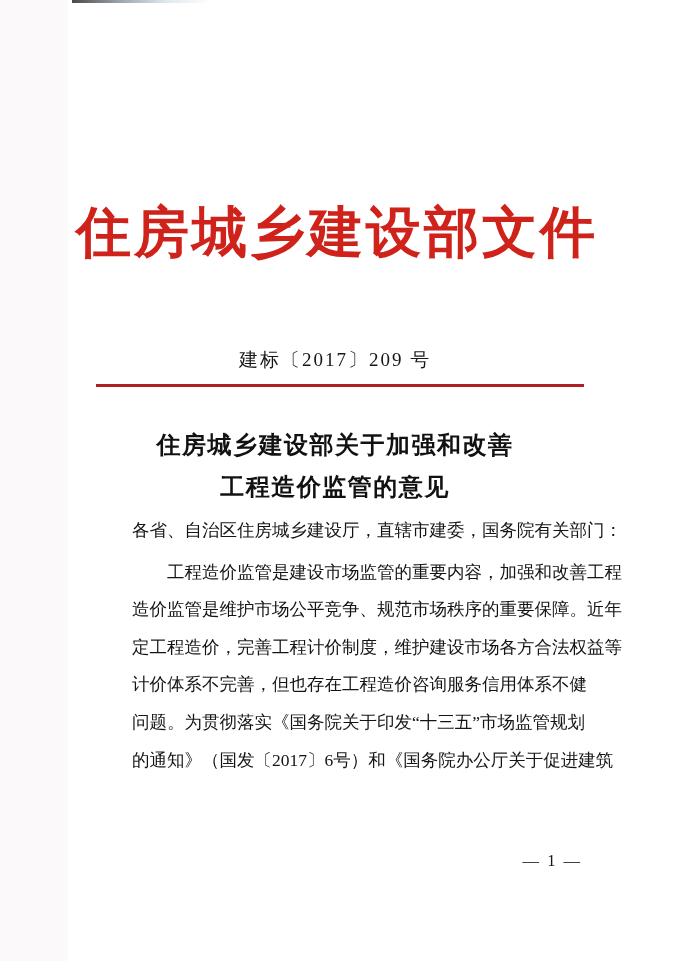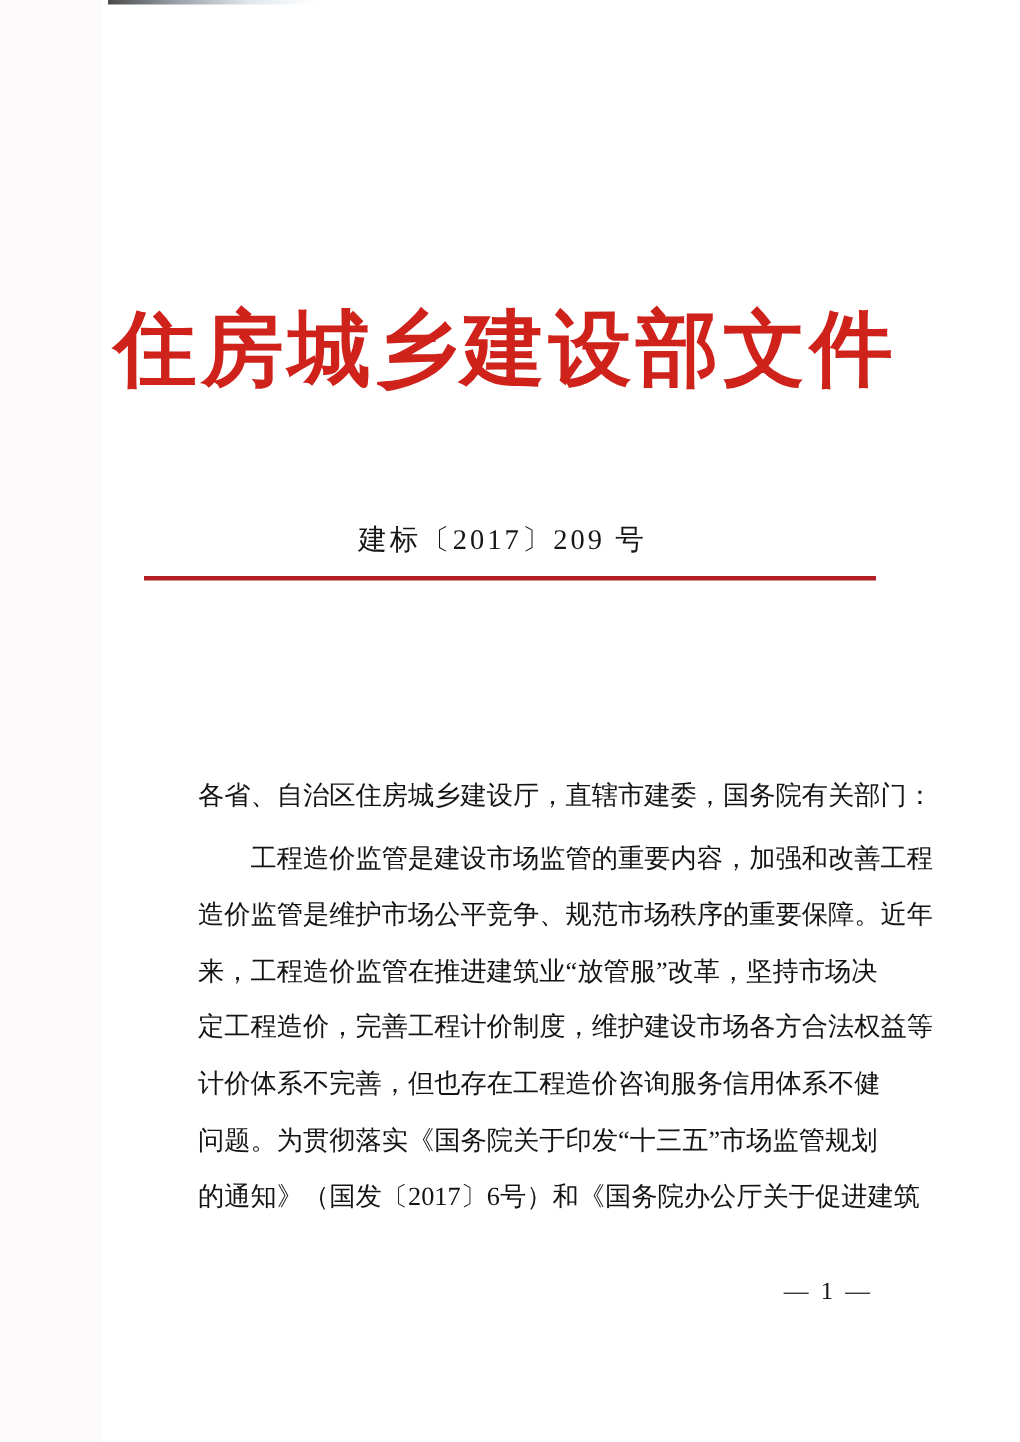--- a/index.html
+++ b/index.html
@@ -111,25 +111,28 @@
 </style>
 </head>
 <body>
 
 <div class="page">
   <div class="scan-artifact"></div>
   <div class="content">
     <div class="banner">住房城乡建设部文件</div>
     <div class="doc-number">建标〔2017〕209 号</div>
     <div class="red-rule"></div>
+    <h1 class="heading">
+      <span class="heading-line">住房城乡建设部关于加强和改善</span>
+      <span class="heading-line">工程造价监管的意见</span>
+    </h1>
     <div class="body-text">
       <div class="line">各省、自治区住房城乡建设厅，直辖市建委，国务院有关部门：</div>
       <div class="line para-start">工程造价监管是建设市场监管的重要内容，加强和改善工程</div>
       <div class="line">造价监管是维护市场公平竞争、规范市场秩序的重要保障。近年</div>
-      <div class="line">来，工程造价监管在推进建筑业“放管服”改革，坚持市场决</div>
       <div class="line">定工程造价，完善工程计价制度，维护建设市场各方合法权益等</div>
       <div class="line">计价体系不完善，但也存在工程造价咨询服务信用体系不健</div>
       <div class="line">问题。为贯彻落实《国务院关于印发“十三五”市场监管规划</div>
       <div class="line">的通知》（国发〔2017〕6号）和《国务院办公厅关于促进建筑</div>
     </div>
     <div class="page-number">— 1 —</div>
   </div>
 </div>
 
 </body></html>

